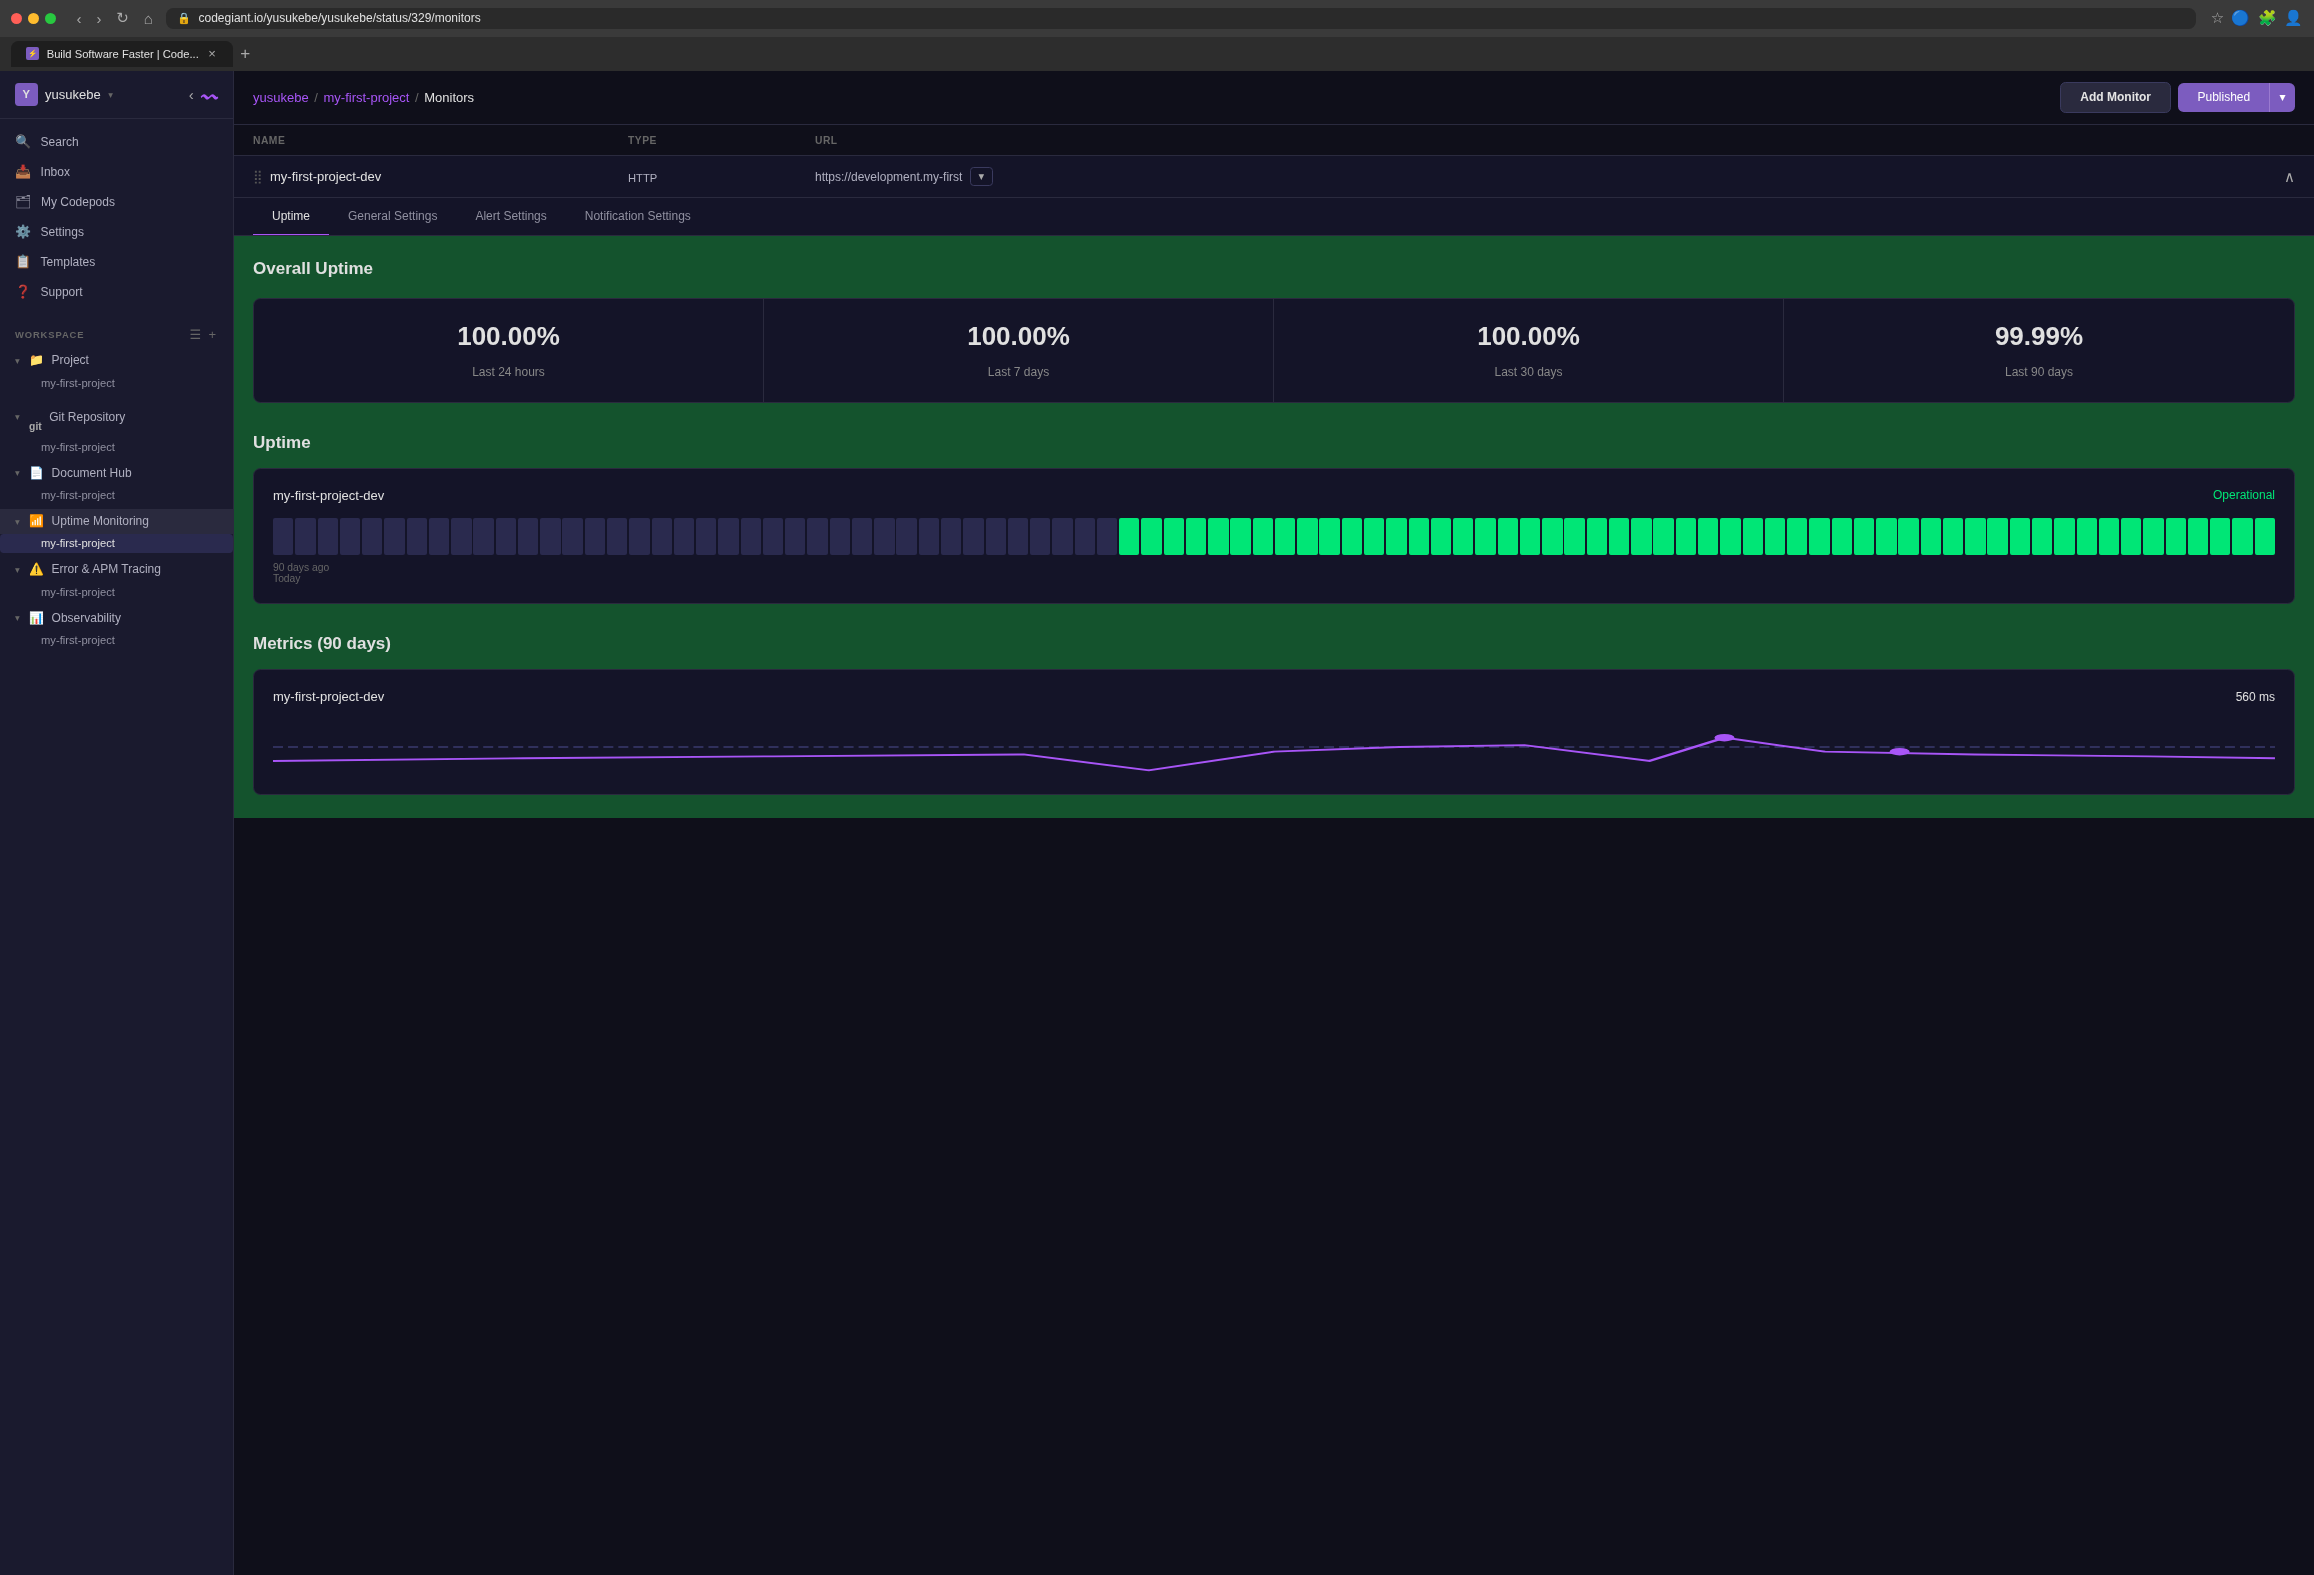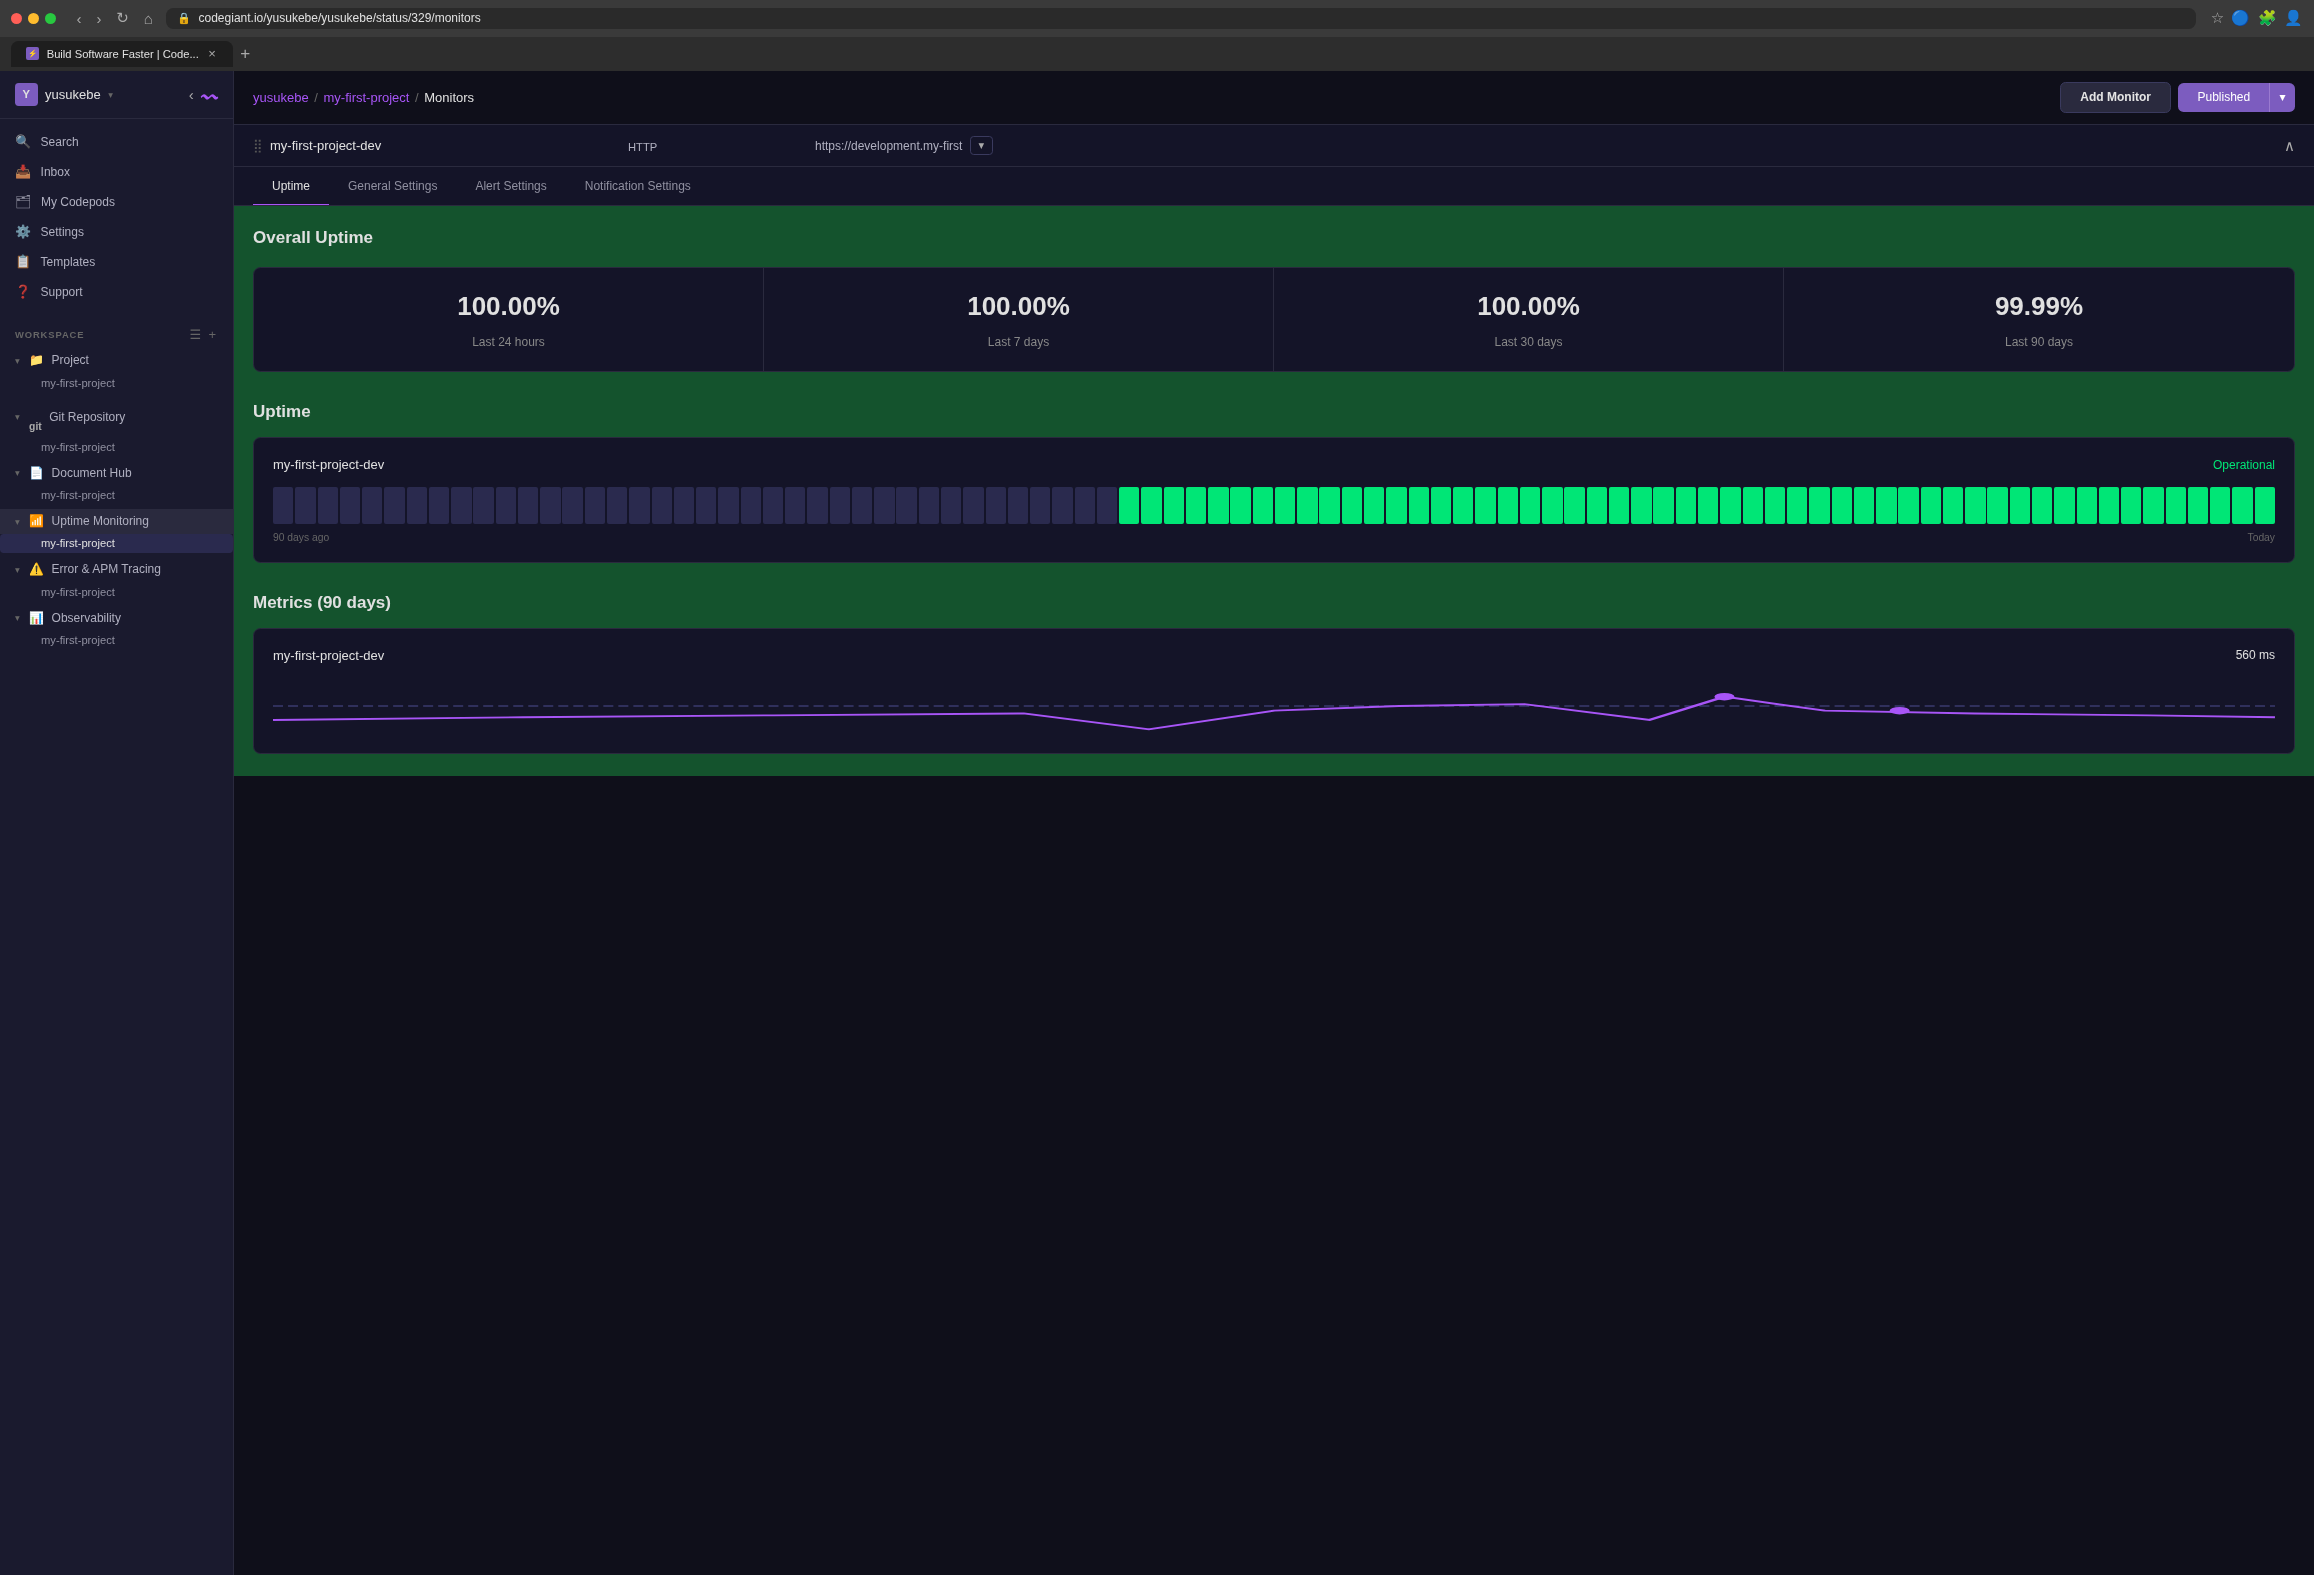--- a/index.html
+++ b/index.html
@@ -108,21 +108,21 @@
     .uptime-chart-card { background: #141428; border: 0.9px solid #2a2a3e; border-radius: 7.5px; padding: 19px; margin-bottom: 30px; }
     .uptime-chart-header { display: flex; justify-content: space-between; align-items: center; margin-bottom: 15px; }
     .chart-title { font-size: 13px; font-weight: 500; color: #e0e0e0; }
     .operational-badge { color: #00e676; font-size: 12px; font-weight: 500; }
 
     .uptime-bars { display: flex; gap: 1.9px; height: 37px; align-items: flex-end; margin-bottom: 7.5px; }
     .uptime-bar { flex: 1; height: 100%; border-radius: 1.9px; }
     .bar-gray { background: #2a2a4e; }
     .bar-green { background: #00e676; }
 
-    .chart-timeline { display: flex; justify-content: space-between; font-size: 10.3px; color: #666; }
+    .chart-timeline { display: flex; justify-content: space-between; font-size: 10.3px; color: #666; flex-direction: column; }
 
     
     .metrics-title { font-size: 17px; font-weight: 600; color: #e0e0e0; margin-bottom: 15px; }
     .metrics-card { background: #141428; border: 0.9px solid #2a2a3e; border-radius: 7.5px; padding: 19px; }
     .metrics-header { display: flex; justify-content: space-between; align-items: center; margin-bottom: 15px; }
     .metrics-name { font-size: 13px; font-weight: 500; color: #e0e0e0; }
     .metrics-value { font-size: 12px; color: #e0e0e0; }
     .metrics-chart { height: 56px; position: relative; }
     .metrics-chart svg { width: 100%; height: 100%; }
   </style>
@@ -282,20 +282,25 @@
         <button class="btn-add-monitor">Add Monitor</button>
         <div style="display:flex;">
           <button class="btn-published">Published</button>
           <button class="btn-published-arrow">▾</button>
         </div>
       </div>
     </div>
 
     <div class="content-area">
 
+      <div class="table-header">
+        <div class="col-header">NAME</div>
+        <div class="col-header">TYPE</div>
+        <div class="col-header">URL</div>
+      </div>
 
       <div class="monitor-row">
         <div class="monitor-row-header">
           <div class="monitor-name-cell">
             <span class="drag-handle">⣿</span>
             <span class="monitor-name-text">my-first-project-dev</span>
           </div>
           <div>
             <span class="monitor-type-badge">HTTP</span>
           </div>

